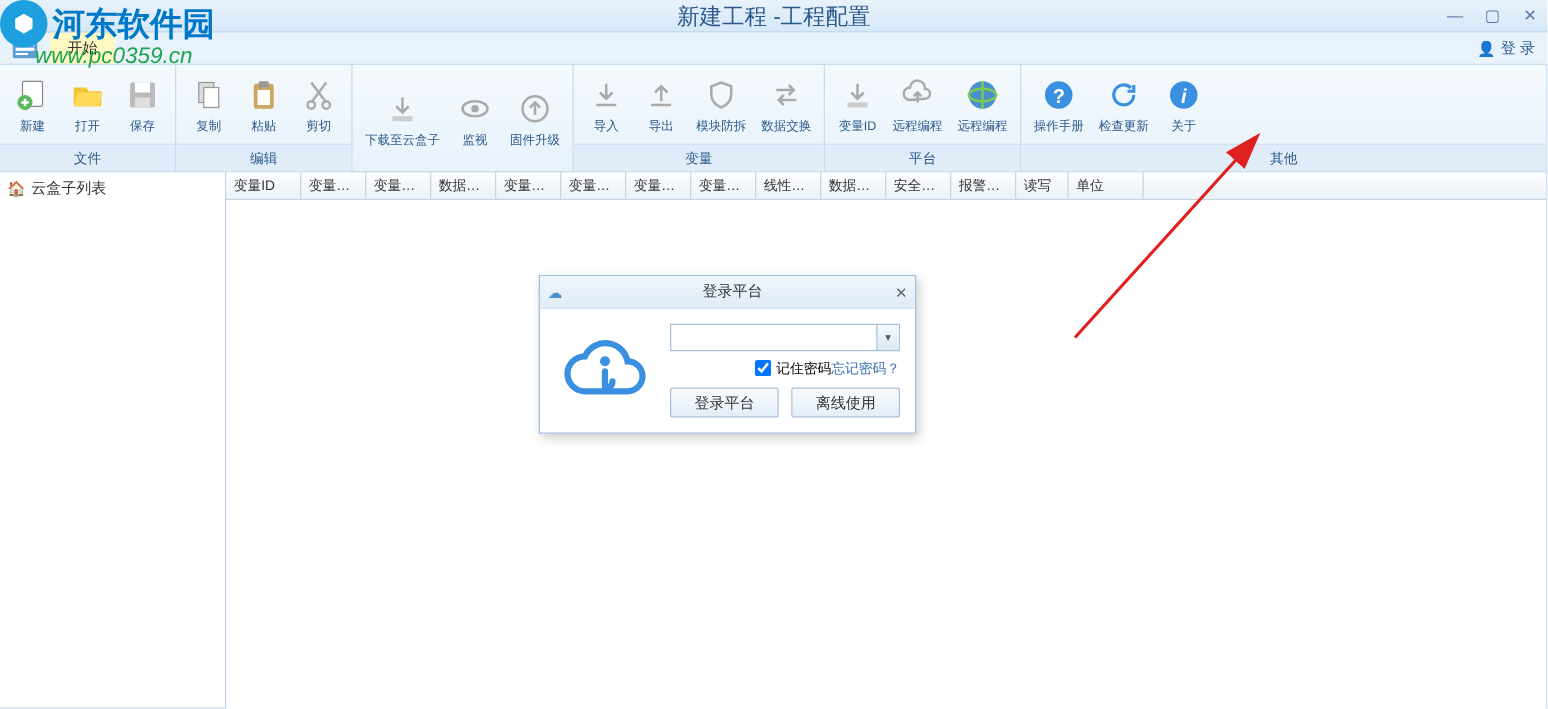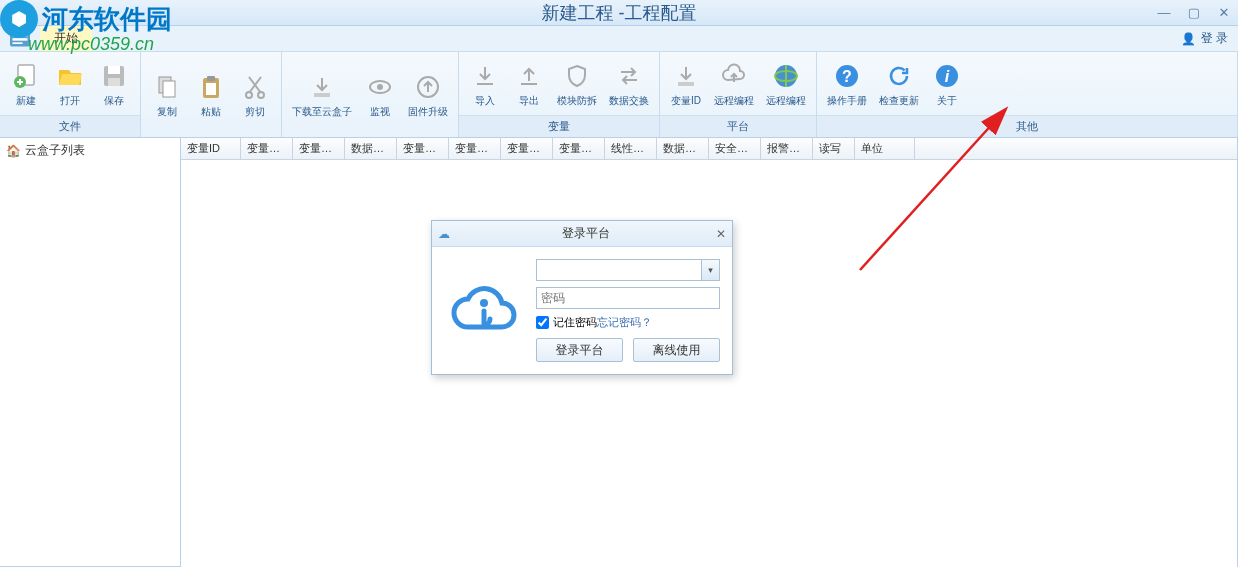--- a/index.html
+++ b/index.html
@@ -45,21 +45,21 @@
 .dlg-title { height: 26px; background: linear-gradient(#f0f6fc, #e0ecf7); display: flex; align-items: center; padding: 0 6px; border-bottom: 1px solid #c8dcf0; }
 .dlg-icon { color: #4a90d0; margin-right: 6px; }
 .dlg-text { flex: 1; text-align: center; font-size: 12px; color: #333; }
 .dlg-close { color: #666; cursor: pointer; font-size: 12px; }
 .dlg-body { display: flex; padding: 12px; gap: 12px; }
 .dlg-logo { width: 80px; display: flex; align-items: center; justify-content: center; }
 .dlg-form { flex: 1; display: flex; flex-direction: column; gap: 6px; }
 .form-input { height: 22px; border: 1px solid #a8c0d8; padding: 0 4px; font-size: 12px; width: 100%; }
 .dropdown-wrap { position: relative; }
 .dropdown-btn { position: absolute; right: 1px; top: 1px; width: 18px; height: 20px; background: linear-gradient(#f4f9fd, #dce8f4); border-left: 1px solid #a8c0d8; display: flex; align-items: center; justify-content: center; font-size: 9px; color: #555; cursor: pointer; }
-.form-row { display: flex; align-items: center; justify-content: flex-start; font-size: 11px; }
+.form-row { display: flex; align-items: center; justify-content: flex-end; font-size: 11px; }
 .checkbox-wrap { display: flex; align-items: center; gap: 4px; }
 .forgot-link { color: #3a70b0; cursor: pointer; }
 .btn-row { display: flex; gap: 10px; margin-top: 2px; }
 .dlg-btn { flex: 1; height: 24px; background: linear-gradient(#f8fbfe, #e4eef8); border: 1px solid #a8c0d8; font-size: 12px; color: #333; cursor: pointer; border-radius: 2px; }
 
 .arrow { position: absolute; top: 100px; left: 850px; pointer-events: none; z-index: 500; }
 </style>
 </head>
 <body>
 
@@ -158,20 +158,21 @@
         <div class="ribbon-icon">
             <svg width="28" height="28" viewBox="0 0 28 28">
               <path d="M8 4l12 16M20 4L8 20" stroke="#aaa" stroke-width="2"></path>
               <circle cx="8" cy="22" r="3" fill="none" stroke="#aaa" stroke-width="2"></circle>
               <circle cx="20" cy="22" r="3" fill="none" stroke="#aaa" stroke-width="2"></circle>
             </svg>
           </div>
         <div class="ribbon-label">剪切</div>
       </div>
     </div>
+    <div class="group-label">编辑</div>
   </div>
 
   <div class="ribbon-group">
     <div class="ribbon-buttons">
       <div class="ribbon-btn">
         <div class="ribbon-icon">
             <svg width="28" height="28" viewBox="0 0 28 28">
               <path d="M14 5v12m-5-5l5 5 5-5" stroke="#aaa" stroke-width="2" fill="none"></path>
               <rect x="6" y="20" width="16" height="4" fill="#ccc"></rect>
             </svg>
@@ -344,21 +345,20 @@
                 <path d="M20 44a14 14 0 010-28 18 18 0 0134 4 12 12 0 010 24z" fill="none" stroke="#3a90e0" stroke-width="5"></path>
                 <circle cx="36" cy="20" r="4" fill="#3a90e0"></circle>
                 <path d="M36 28v14a6 6 0 006-6" fill="none" stroke="#3a90e0" stroke-width="5" stroke-linecap="round"></path>
               </svg>
           </div>
           <div class="dlg-form">
             <div class="dropdown-wrap">
               <input class="form-input" type="text" style="">
               <div class="dropdown-btn">▾</div>
             </div>
-            <input class="form-input" type="password" placeholder="密码" style="">
             <div class="form-row">
               <label class="checkbox-wrap">
                 <input type="checkbox" checked="" style="">
                 <span>记住密码</span>
               </label>
               <span class="forgot-link">忘记密码？</span>
             </div>
             <div class="btn-row">
               <button class="dlg-btn">登录平台</button>
               <button class="dlg-btn">离线使用</button>

